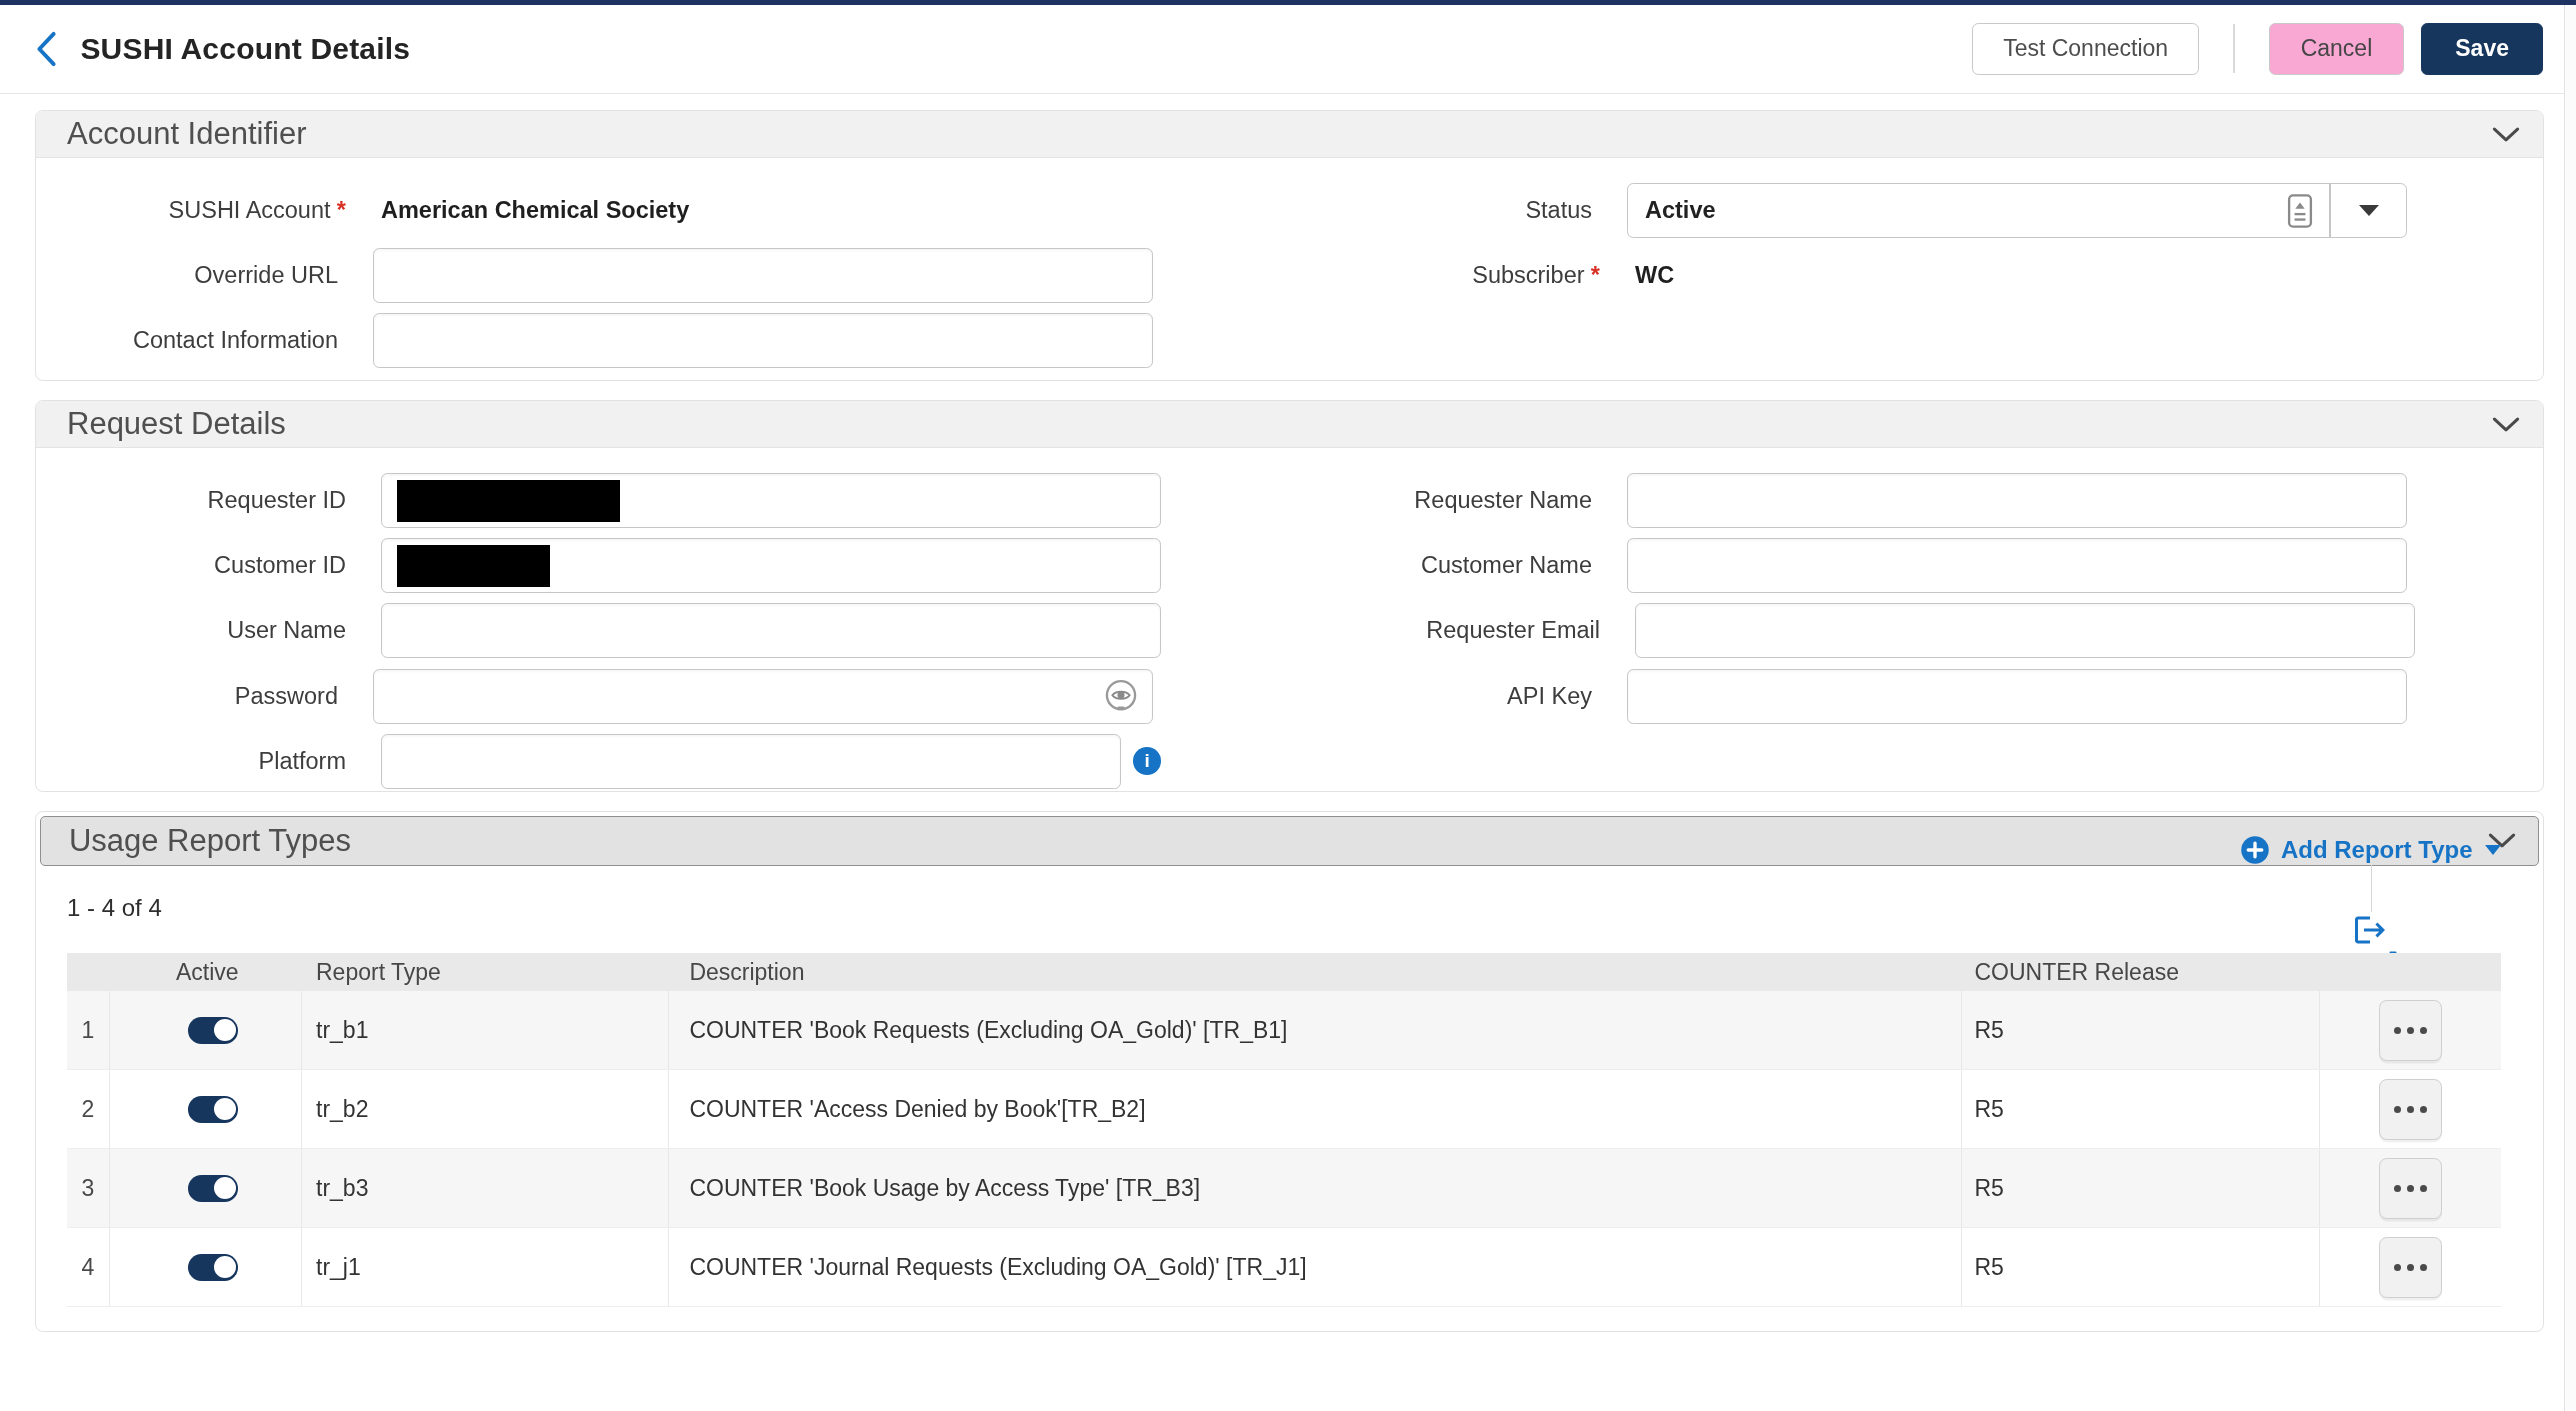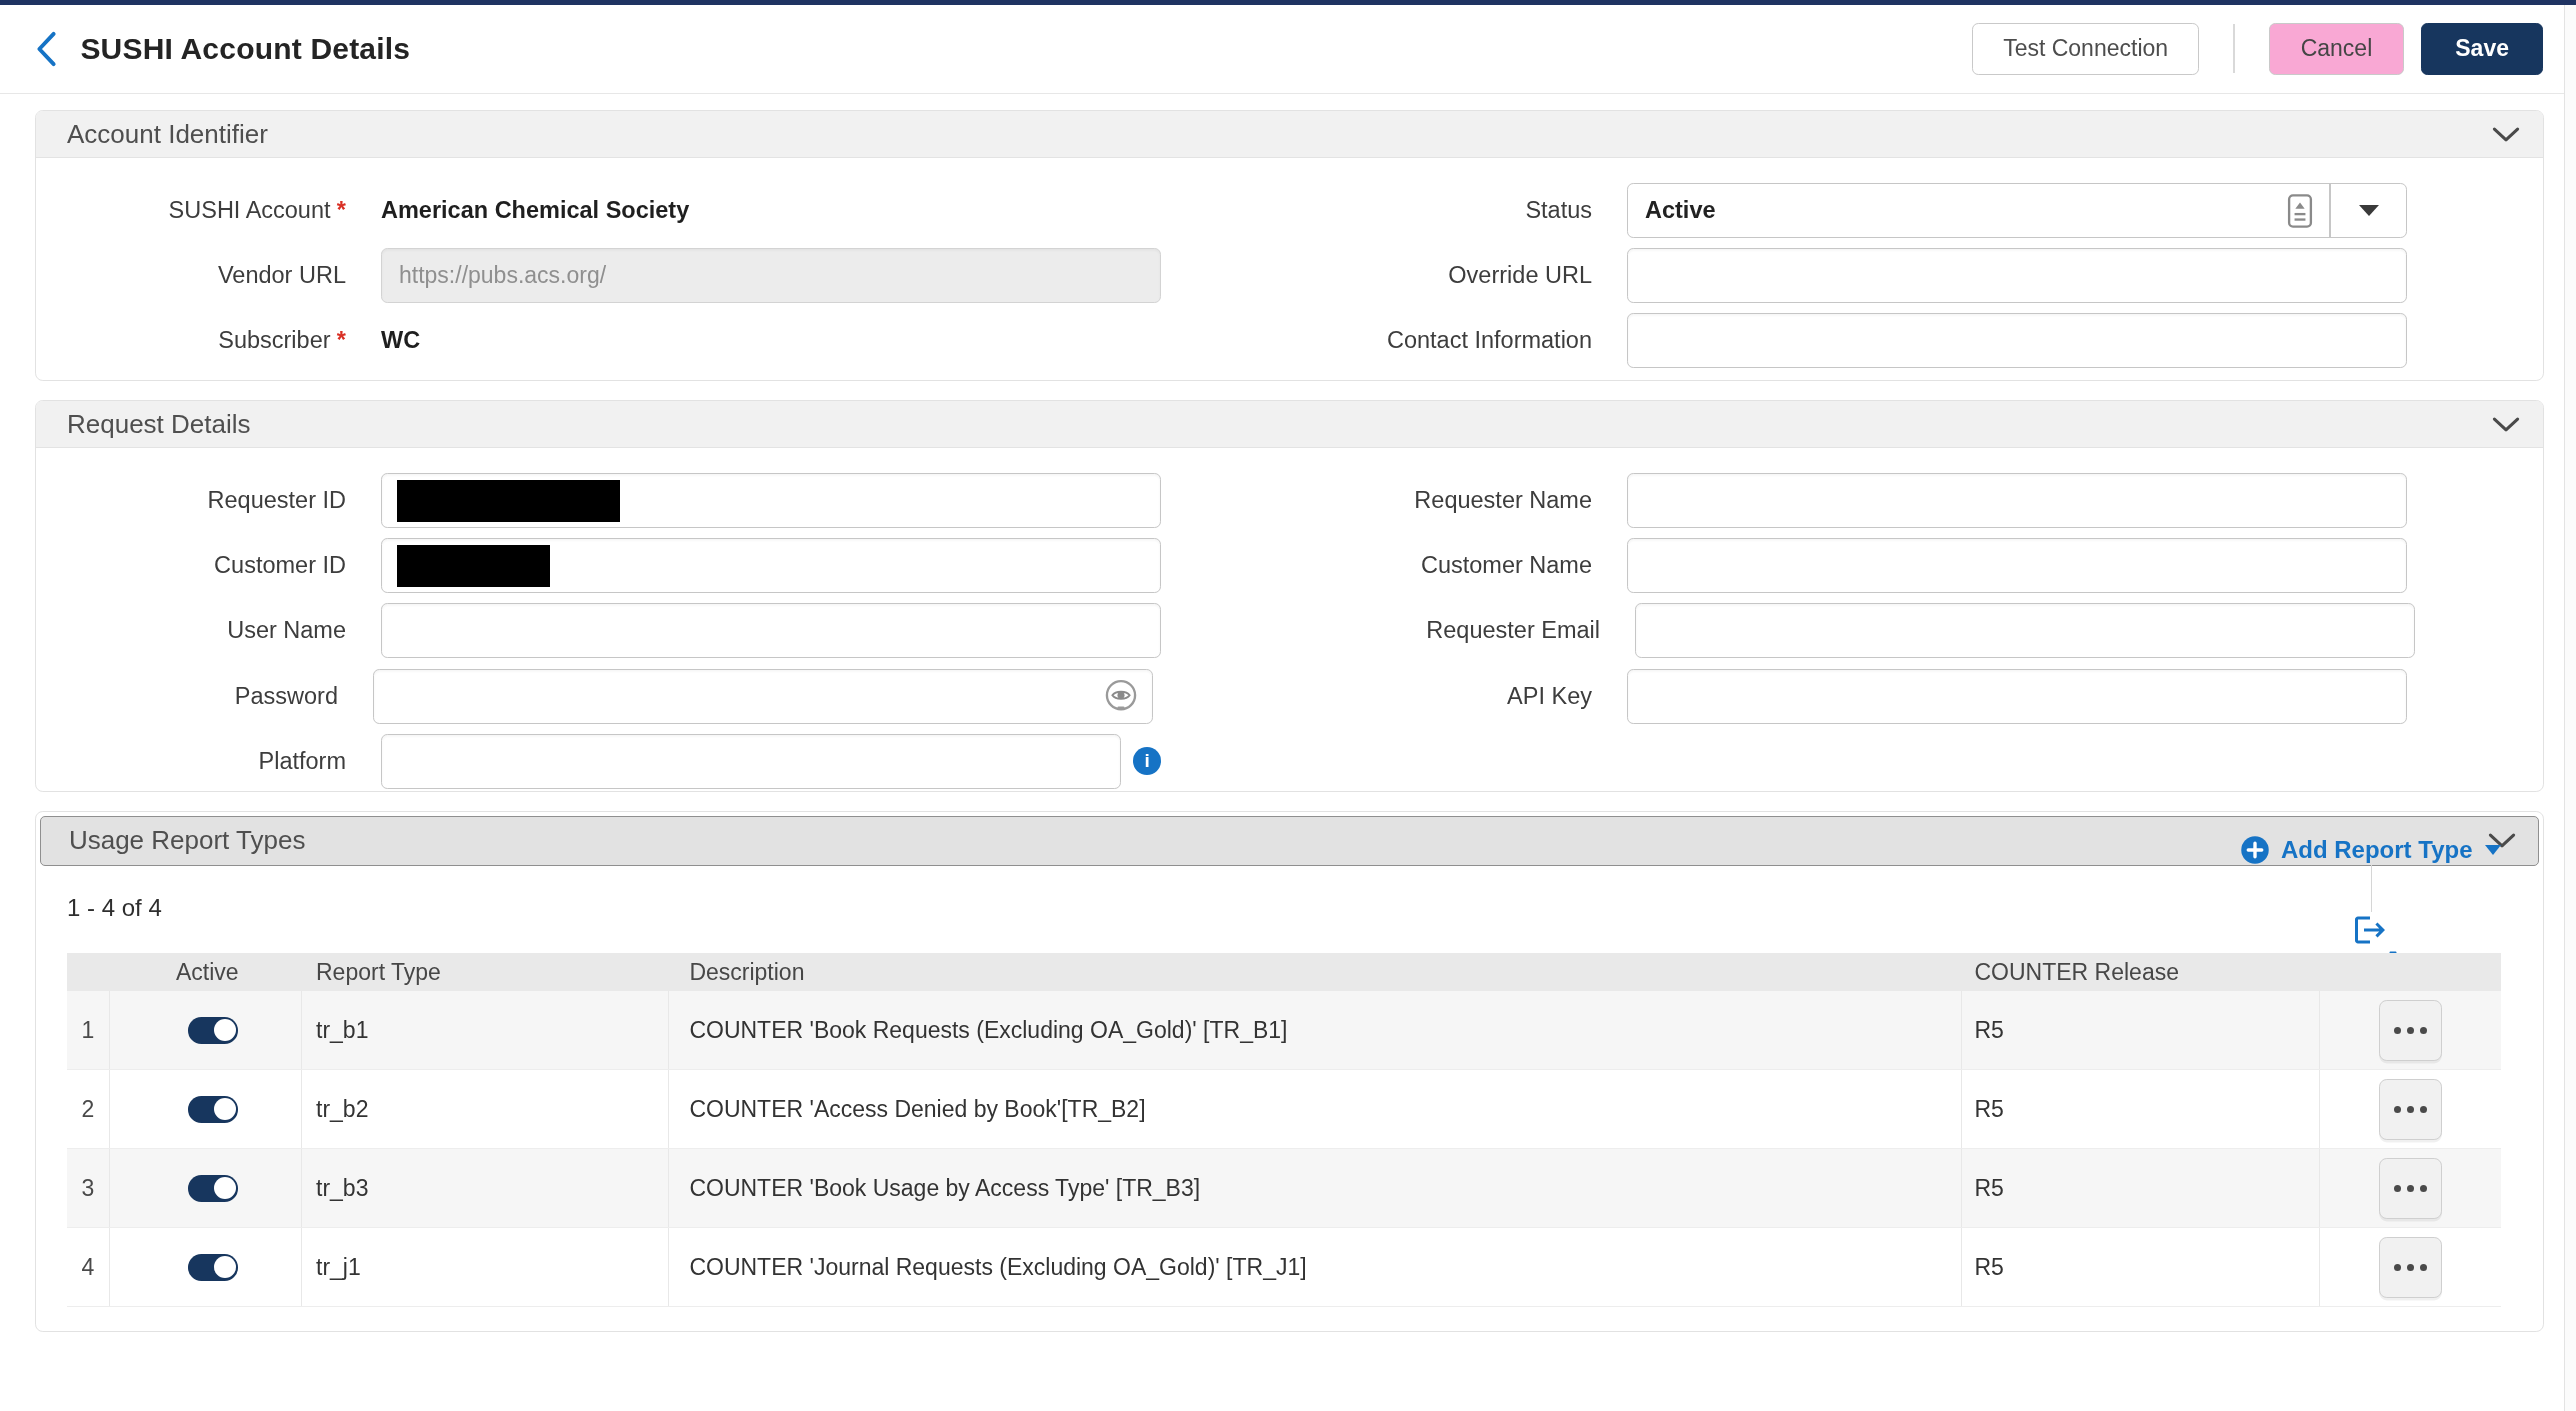--- a/index.html
+++ b/index.html
@@ -22,21 +22,21 @@
   .scrollstrip { position:absolute; top:4.7px; right:0; width:12.5px; height:1406px; background:#fbfbfb; border-left:1.6px solid #e3e3e3; }
 
   
   .section { position:absolute; left:35px; width:2509px; background:#fff; border:1.6px solid #e2e2e2; border-radius:7.8px; }
   #sec-account { top:110px; height:271px; }
   #sec-request { top:400px; height:392px; }
   #sec-usage   { top:811px; height:521px; }
 
   .sec-head { height:47px; background:#f1f1f1; border-bottom:1.6px solid #e3e3e3; border-radius:6.3px 6.3px 0 0;
               display:flex; align-items:center; justify-content:space-between; padding:0 23.5px 0 31px; }
-  .sec-title { font-size:26px; color:#4f4f4f; }
+  .sec-title { font-size:31px; color:#4f4f4f; }
   .chev { flex:0 0 auto; }
 
   
   .form { display:grid; grid-template-columns:1254px 1251px; padding-top:25px; }
   .frow { display:flex; align-items:center; height:55px; margin-bottom:10.2px; }
   .lbl { flex:0 0 310px; text-align:right; font-size:23.5px; color:#3d3d3d; line-height:1.15; }
   .frow.r .lbl { flex-basis:302px; }
   .req { color:#D93025; font-weight:bold; margin-left:6.3px; }
   .ctl { margin-left:35px; width:780px; position:relative; display:flex; align-items:center; }
   .value-text { font-size:23.5px; font-weight:bold; color:#1f1f1f; }
@@ -145,26 +145,20 @@
               <path d="M18 13l6 8H12z" fill="#8a8a8a"></path>
               <line x1="11" y1="28" x2="25" y2="28" stroke="#8a8a8a" stroke-width="3"></line>
               <line x1="11" y1="35" x2="25" y2="35" stroke="#8a8a8a" stroke-width="3"></line>
             </svg>
           <div class="combo-sep"></div>
           <div class="combo-caret">
               <div class="tri-down"></div>
             </div>
         </div>
       </div>
-    </div>
-    <div class="frow l">
-      <div class="lbl"><span>Vendor URL</span></div>
-      <div class="ctl">
-          <input class="txt" type="text" disabled="" value="https://pubs.acs.org/" style="">
-        </div>
     </div>
     <div class="frow r">
       <div class="lbl"><span>Override URL</span></div>
       <div class="ctl">
           <input class="txt" type="text" value="" style="">
         </div>
     </div>
     <div class="frow l">
       <div class="lbl"><span>Subscriber</span><span class="req">*</span></div>
       <div class="ctl">

